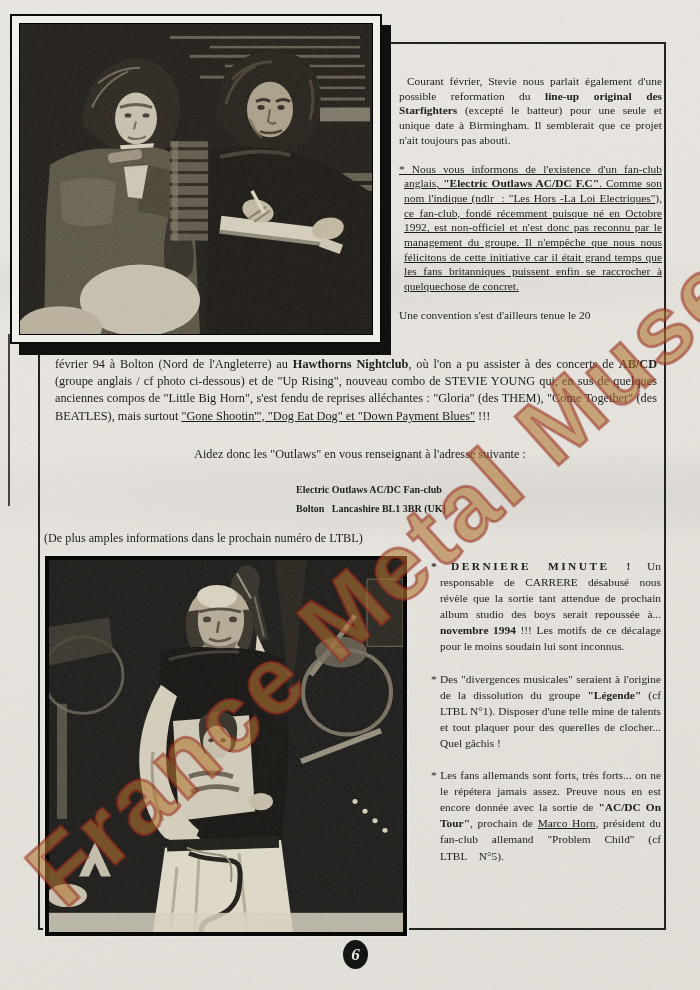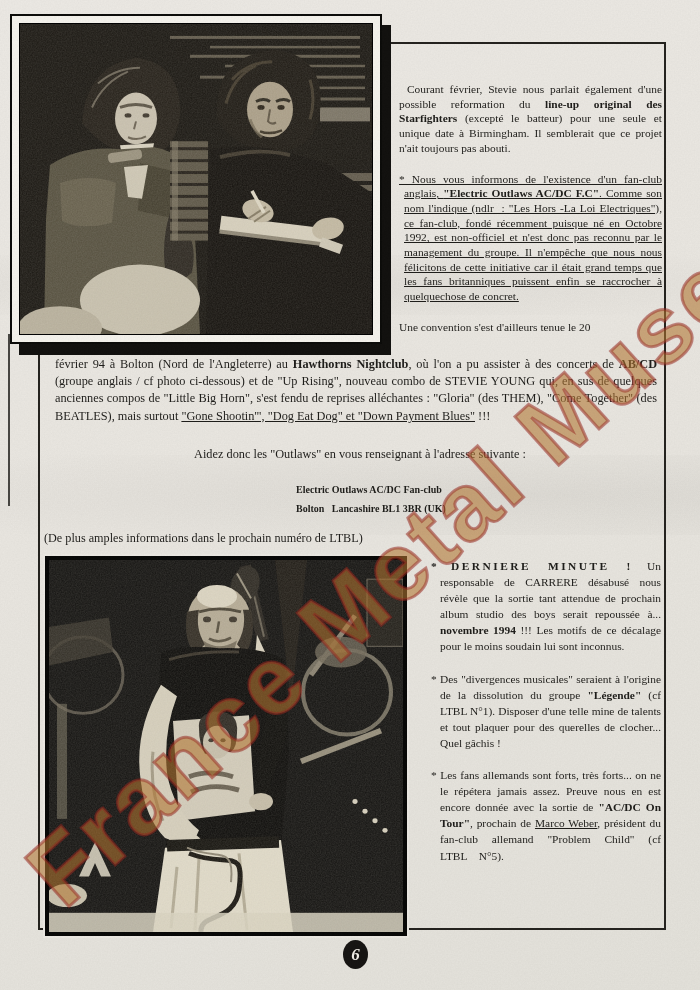--- a/index.html
+++ b/index.html
@@ -16,21 +16,21 @@
 
   .photo{position:absolute;z-index:10;}
   .photo-top{left:10px;top:14px;padding:7px;background:#f6f4ee;border:2px solid #0a0a08;
         box-shadow:9px 11px 0 0 #100f0d;}
   .photo-top svg{display:block;width:352px;height:310px;border:1px solid #000;}
   .photo-bottom{left:45px;top:556px;border:4px solid #060605;outline:2px solid #edeae4;background:#131210;}
   .photo-bottom svg{display:block;width:354px;height:372px;}
 
   .col-tr{position:absolute;left:399px;top:66px;width:263px;font-size:11.4px;
         line-height:14.7px;text-align:justify;z-index:5;}
-  .col-tr p{margin:16px 0 14px 0;}
+  .col-tr p{margin:8px 0 14px 0;}
   .para-first{text-indent:8px;}
   .para-hang{padding-left:5px;text-indent:-5px;text-decoration:underline;}
   .une-line{margin-top:16px;}
 
   .mid-para{position:absolute;left:55px;top:356px;width:602px;font-size:12.3px;
         line-height:17.2px;text-align:justify;z-index:5;}
   .aidez-line{position:absolute;left:100px;top:447px;width:520px;text-align:center;
         font-size:12.3px;z-index:5;}
   .address-block{position:absolute;left:296px;top:465px;font-size:10px;font-weight:700;
         line-height:19.4px;z-index:5;margin-top:15px;}
@@ -224,21 +224,21 @@
       <path d="M30,330 L46,294 L62,330 L52,330 L46,316 L40,330 Z" fill="#d8d2bf" opacity="0.9"></path>
       <ellipse cx="18" cy="350" rx="20" ry="12" fill="#c9c2ad"></ellipse>
       <rect y="368" width="354" height="20" fill="#d9d3c1" opacity="0.85"></rect>
       <rect width="354" height="388" filter="url(#n2)" opacity="0.5"></rect>
     </svg>
   </div>
 
   <div class="col-br">
     <p><span style="font-weight: 700;">* </span><span style="font-weight: 700; letter-spacing: 2.5px;">DERNIERE MINUTE !</span><span> Un responsable de CARRERE désabusé nous révèle que la sortie tant attendue de prochain album studio des boys serait repoussée à... </span><span style="font-weight: 700;">novembre 1994</span><span> !!! Les motifs de ce décalage pour le moins soudain lui sont inconnus.</span></p>
     <p><span>* Des "divergences musicales" seraient à l'origine de la dissolution du groupe </span><span style="font-weight: 700;">"Légende"</span><span> (cf LTBL N°1). Disposer d'une telle mine de talents et tout plaquer pour des querelles de clocher... Quel gâchis !</span></p>
-    <p><span>* Les fans allemands sont forts, très forts... on ne le répétera jamais assez. Preuve nous en est encore donnée avec la sortie de </span><span style="font-weight: 700;">"AC/DC On Tour"</span><span>, prochain de </span><span style="text-decoration: underline;">Marco Weber</span><span>, président du fan-club allemand "Problem Child" (cf LTBL&nbsp;&nbsp;&nbsp;&nbsp;N°5).</span></p>
+    <p><span>* Les fans allemands sont forts, très forts... on ne le répétera jamais assez. Preuve nous en est encore donnée avec la sortie de </span><span style="font-weight: 700;">"AC/DC On Tour"</span><span>, prochain de </span><span style="text-decoration: underline;">Marco Horn</span><span>, président du fan-club allemand "Problem Child" (cf LTBL&nbsp;&nbsp;&nbsp;&nbsp;N°5).</span></p>
   </div>
 
   <div class="page-num">6</div>
 
   <div class="watermark">France Metal Museum</div>
 
   <svg class="paper-noise">
     <defs>
       <filter id="n3" x="0" y="0" width="100%" height="100%">
         <feTurbulence type="fractalNoise" baseFrequency="0.7" numOctaves="2"></feTurbulence>

